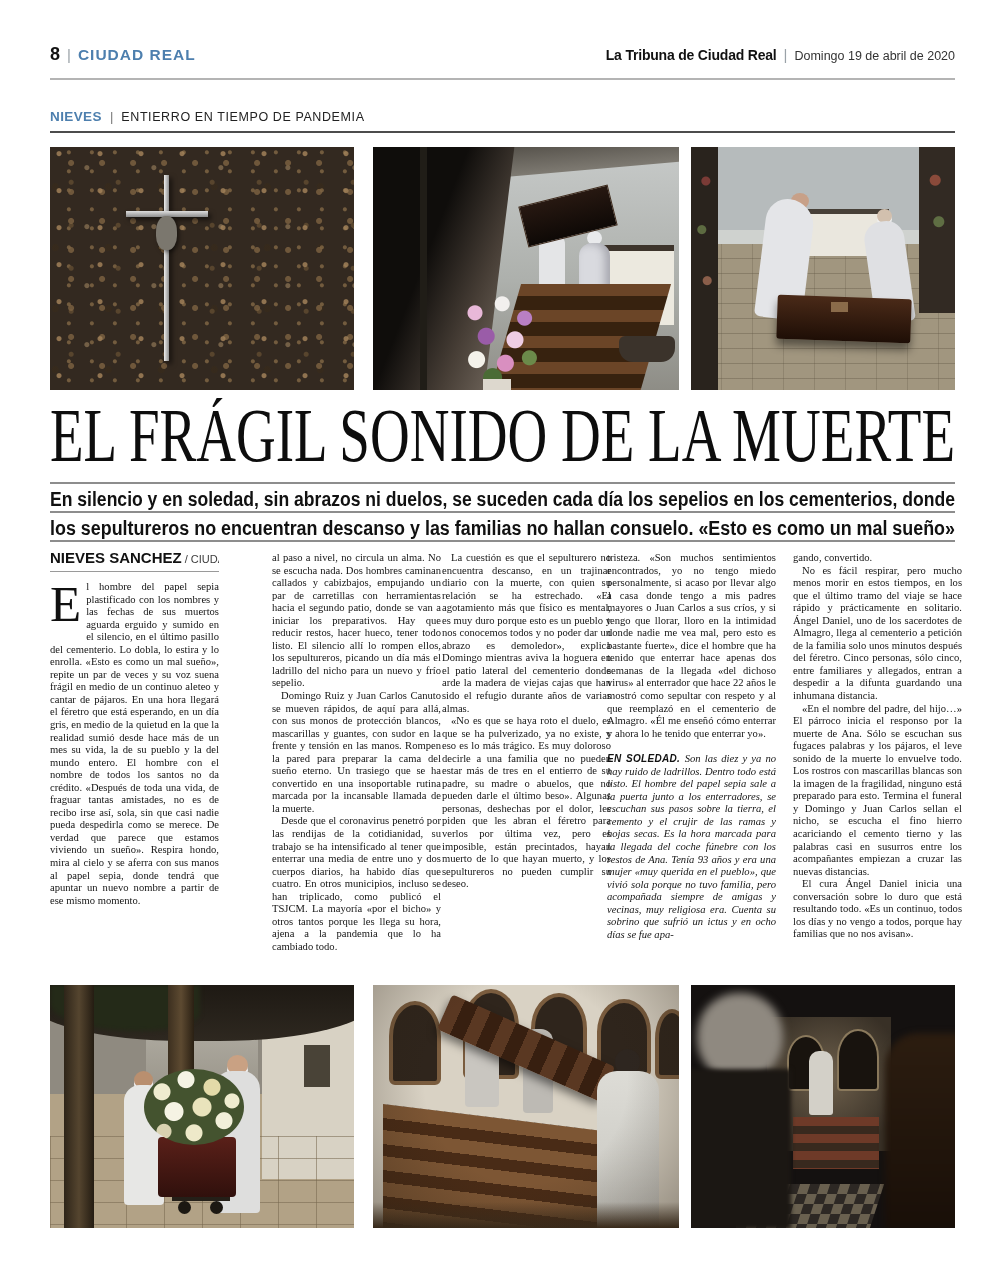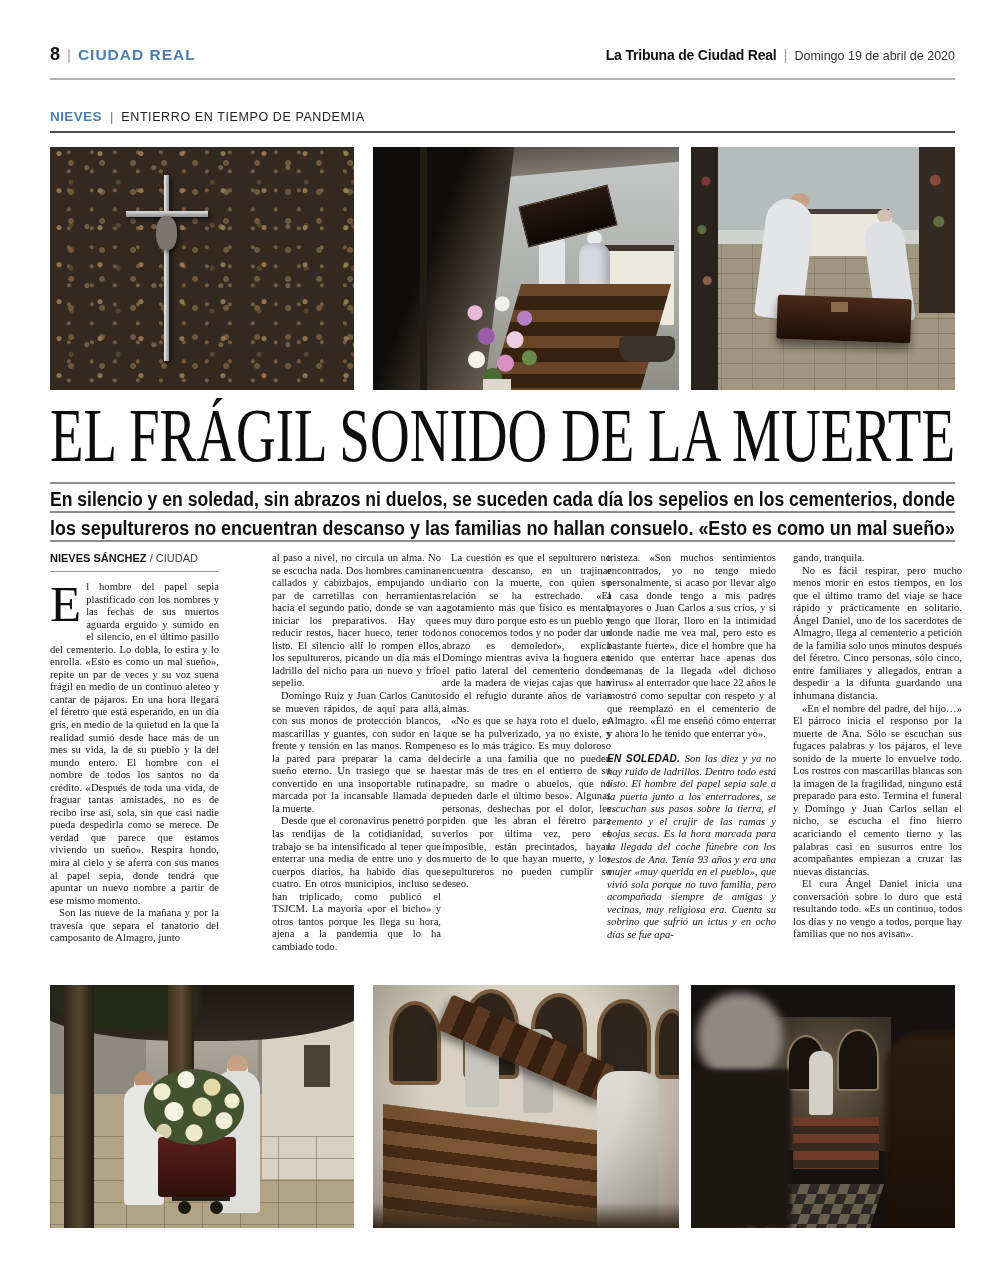--- a/index.html
+++ b/index.html
@@ -157,21 +157,21 @@
   .b3-bodyl{left:-12px;top:84px;width:112px;height:160px;background:#1b1713;filter:blur(2px);z-index:3;}
   .b3-figr{right:-16px;top:48px;width:86px;height:196px;background:linear-gradient(#2c1d10,#190f08);filter:blur(3px);border-radius:34px 0 0 0;z-index:3;}
 
   
   .headline{position:absolute;left:50px;top:398px;width:905px;height:80px;}
   .sub-rule{position:absolute;left:50px;width:905px;height:2px;background:#8d8d8d;}
   .sub-line{position:absolute;left:50px;width:905px;height:26px;}
 
   
   .byline{height:19px;border-bottom:1.5px solid #9a9a9a;margin-bottom:9px;font-family:"Liberation Sans",sans-serif;white-space:nowrap;}
-  .byline-author{font-size:11px;font-weight:bold;color:#111;margin-top:32px;}
+  .byline-author{font-size:15px;font-weight:bold;color:#111;margin-top:32px;}
   .byline-place{font-size:11px;color:#3c3c3c;}
   .col{position:absolute;top:552px;width:169px;height:418px;overflow:hidden;
        font-size:10.6px;line-height:12.55px;text-align:justify;color:#141414;}
   .col-1{left:50px;}.col-2{left:236px;margin-left:36px;}.col-3{left:442px;}.col-4{left:607px;}.col-5{left:793px;}
   .para{margin:0;}
   .para.indent{text-indent:9px;}
   .para.gap{margin-top:13px;font-style:italic;}
   .dropcap{float:left;font-size:51px;line-height:42px;height:49px;margin:2px 5px 0 0;color:#101010;font-family:"Liberation Serif",serif;}
   .lead{font-family:"Liberation Sans",sans-serif;font-weight:bold;font-size:10px;letter-spacing:.3px;color:#111;}
 </style>
@@ -251,37 +251,36 @@
       <text x="0" y="20" font-family="Liberation Sans, sans-serif" font-size="20" font-weight="bold" fill="#111" textLength="905" lengthAdjust="spacingAndGlyphs">los sepultureros no encuentran descanso y las familias no hallan consuelo. «Esto es como un mal sueño»</text>
     </svg>
   </div>
   <div class="sub-rule" style="top:540px"></div>
 
   <div class="col col-1">
     <div class="byline">
       <span class="byline-author">NIEVES SÁNCHEZ</span><span class="byline-place"> / CIUDAD</span>
     </div>
   <p class="para"><span class="dropcap">E</span>l hombre del papel sepia plastificado con los nombres y las fechas de sus muertos aguarda erguido y sumido en el silencio, en el último pasillo del cementerio. Lo dobla, lo estira y lo enrolla. «Esto es como un mal sueño», repite un par de veces y su voz suena frágil en medio de un continuo aleteo y cantar de pájaros. En una hora llegará el féretro que está esperando, en un día gris, en medio de la quietud en la que la realidad sumió desde hace más de un mes su vida, la de su pueblo y la del mundo entero. El hombre con el nombre de todos los santos no da crédito. «Después de toda una vida, de fraguar tantas amistades, no es de recibo irse así, sola, sin que casi nadie pueda despedirla como se merece. De verdad que parece que estamos viviendo un sueño». Respira hondo, mira al cielo y se aferra con sus manos al papel sepia, donde tendrá que apuntar un nuevo nombre a partir de ese mismo momento.</p>
-      <p class="para indent">Son las nueve de la mañana y por la travesía que separa el tanatorio del camposanto de Almagro, junto</p>
     </div>
   <div class="col col-2">
       <p class="para">al paso a nivel, no circula un alma. No se escucha nada. Dos hombres caminan callados y cabizbajos, empujando un par de carretillas con herramientas hacia el segundo patio, donde se van a iniciar los preparativos. Hay que reducir restos, hacer hueco, tener todo listo. El silencio allí lo rompen ellos, los sepultureros, picando un día más el ladrillo del nicho para un nuevo y frío sepelio.</p>
       <p class="para indent">Domingo Ruiz y Juan Carlos Canuto se mueven rápidos, de aquí para allá, con sus monos de protección blancos, mascarillas y guantes, con sudor en la frente y tensión en las manos. Rompen la pared para preparar la cama del sueño eterno. Un trasiego que se ha convertido en una insoportable rutina marcada por la incansable llamada de la muerte.</p>
       <p class="para indent">Desde que el coronavirus penetró por las rendijas de la cotidianidad, su trabajo se ha intensificado al tener que enterrar una media de entre uno y dos cuerpos diarios, ha habido días que cuatro. En otros municipios, incluso se han triplicado, como publicó el TSJCM. La mayoría «por el bicho» y otros tantos porque les llega su hora, ajena a la pandemia que lo ha cambiado todo.</p>
     </div>
   <div class="col col-3">
       <p class="para indent">La cuestión es que el sepulturero no encuentra descanso, en un trajinar diario con la muerte, con quien su relación se ha estrechado. «El agotamiento más que físico es mental, es muy duro porque esto es un pueblo y nos conocemos todos y no poder dar un abrazo es demoledor», explica Domingo mientras aviva la hoguera en el patio lateral del cementerio donde arde la madera de viejas cajas que han sido el refugio durante años de varias almas.</p>
       <p class="para indent">«No es que se haya roto el duelo, es que se ha pulverizado, ya no existe, y eso es lo más trágico. Es muy doloroso decirle a una familia que no pueden estar más de tres en el entierro de su padre, su madre o abuelos, que no pueden darle el último beso». Algunas personas, deshechas por el dolor, les piden que les abran el féretro para verlos por última vez, pero es imposible, están precintados, hayan muerto de lo que hayan muerto, y los sepultureros no pueden cumplir su deseo.</p>
     </div>
   <div class="col col-4">
       <p class="para">tristeza. «Son muchos sentimientos encontrados, yo no tengo miedo personalmente, si acaso por llevar algo a casa donde tengo a mis padres mayores o Juan Carlos a sus críos, y si tengo que llorar, lloro en la intimidad donde nadie me vea mal, pero esto es bastante fuerte», dice el hombre que ha tenido que enterrar hace apenas dos semanas de la llegada «del dichoso virus» al enterrador que hace 22 años le mostró como sepultar con respeto y al que reemplazó en el cementerio de Almagro. «Él me enseñó cómo enterrar y ahora lo he tenido que enterrar yo».</p>
       <p class="para gap"><span class="lead">EN SOLEDAD. </span>Son las diez y ya no hay ruido de ladrillos. Dentro todo está listo. El hombre del papel sepia sale a la puerta junto a los enterradores, se escuchan sus pasos sobre la tierra, el cemento y el crujir de las ramas y hojas secas. Es la hora marcada para la llegada del coche fúnebre con los restos de Ana. Tenía 93 años y era una mujer «muy querida en el pueblo», que vivió sola porque no tuvo familia, pero acompañada siempre de amigas y vecinas, muy religiosa era. Cuenta su sobrino que sufrió un ictus y en ocho días se fue apa-</p>
     </div>
   <div class="col col-5">
-      <p class="para">gando, tranquila.</p>
+      <p class="para">gando, convertido.</p>
       <p class="para indent">No es fácil respirar, pero mucho menos morir en estos tiempos, en los que el último tramo del viaje se hace rápido y prácticamente en solitario. Ángel Daniel, uno de los sacerdotes de Almagro, llega al cementerio a petición de la familia solo unos minutos después del féretro.  Cinco personas, sólo cinco, entre familiares y allegados, entran a despedir a la difunta guardando una inhumana distancia.</p>
       <p class="para indent">«En el nombre del padre, del hijo…» El párroco inicia el responso por la muerte de Ana. Sólo se escuchan sus fugaces palabras y los pájaros, el leve sonido de la muerte lo envuelve todo. Los rostros con mascarillas blancas son la imagen de la fragilidad, ninguno está preparado para esto. Termina el funeral y Domingo y Juan Carlos sellan el nicho, se escucha el fino hierro acariciando el cemento tierno y las palabras casi en susurros entre los acompañantes empiezan a cruzar las nuevas distancias.</p>
       <p class="para indent">El cura Ángel Daniel inicia una conversación sobre lo duro que está resultando todo. «Es un continuo, todos los días y no vengo a todos, porque hay familias que no nos avisan».</p>
     </div>
 
   <div class="ph ph-b1" aria-label="masked undertakers pushing a trolley with a coffin covered in white roses">
     <div class="b1-back"></div>
     <div class="b1-wall"></div>
     <div class="b1-window"></div>
     <div class="b1-floor"></div>

